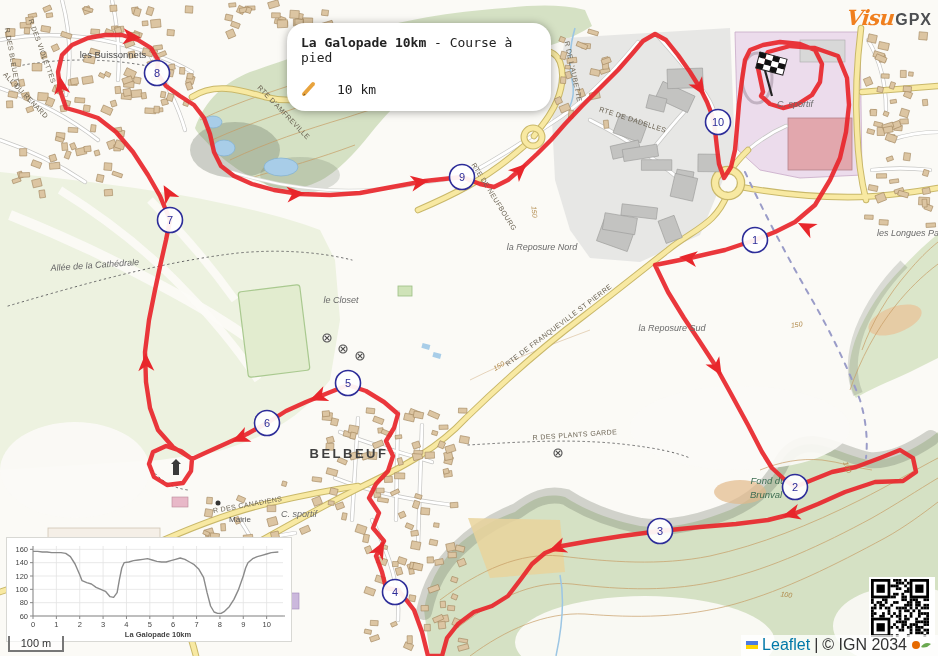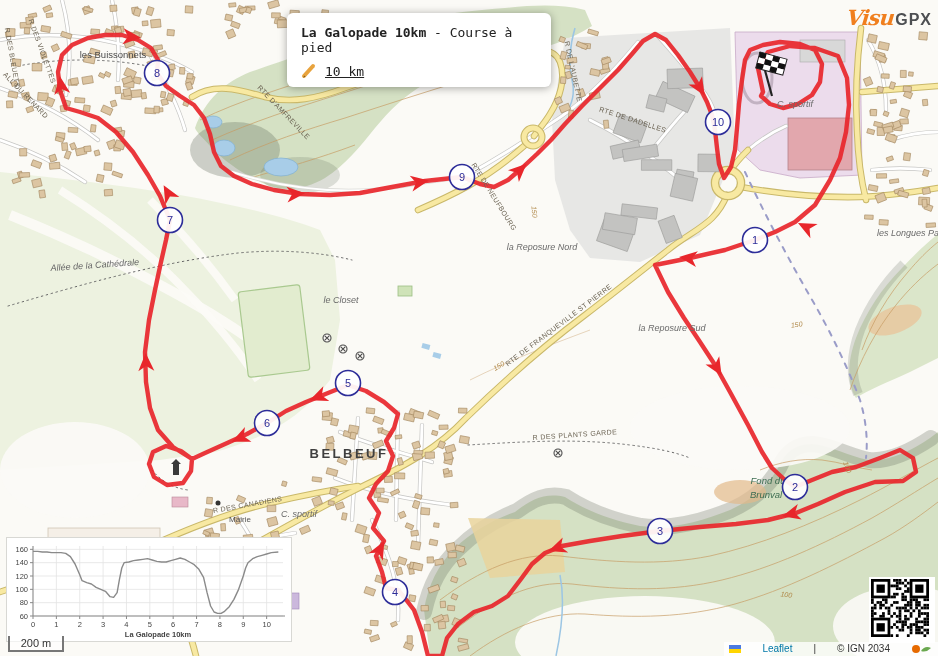--- a/index.html
+++ b/index.html
@@ -9,35 +9,35 @@
   svg text{user-select:none;}
   .place{font-size:9.5px;fill:#4a4a4a;}
   .place-i{font-size:9px;font-style:italic;fill:#6a6a6a;}
   .place-s{font-size:8px;fill:#555;}
   .town{font-size:13px;letter-spacing:2.5px;fill:#3f3f3f;font-weight:bold;}
   .nature{font-size:9.5px;font-style:italic;fill:#3e6e52;}
   .road{font-size:7px;fill:#6b6353;letter-spacing:.4px;}
   .contour{font-size:7px;font-style:italic;fill:#b08848;}
   .kmnum{font-size:11px;fill:#2d2d99;}
   
-  #info-box{position:absolute;left:287px;top:13px;width:236px;background:#fff;border-radius:6px;
-    box-shadow:0 1px 8px rgba(0,0,0,.35);padding:12px 14px 8px 14px;
+  #info-box{position:absolute;left:287px;top:23px;width:236px;background:#fff;border-radius:18px;
+    box-shadow:0 1px 8px rgba(0,0,0,.35);padding:12px 14px 14px 14px;
     font-family:"DejaVu Sans Mono","Liberation Mono",monospace;font-size:13px;color:#222;}
   #info-box .title b{font-weight:bold;}
-  #info-box .row{margin-top:8px;display:flex;align-items:center;gap:8px;text-decoration:underline;}
+  #info-box .row{margin-top:16px;display:flex;align-items:center;gap:20px;}
   
   #chart-panel{position:absolute;left:6px;top:537px;width:284px;height:103px;background:#fff;
     border:1px solid #d8d8d4;}
   
   #scale-bar{position:absolute;left:8px;top:636px;width:52px;height:14px;
     background:rgba(255,255,255,.65);border:2px solid #777;border-top:none;
     font-size:11px;color:#333;text-align:center;line-height:14px;}
   
   #attribution{position:absolute;right:0;bottom:0;background:rgba(255,255,255,.78);
-    padding:1px 5px 2px 5px;font-size:10px;color:#333;display:flex;align-items:center;gap:21px;margin-left:39px;}
+    padding:1px 5px 2px 5px;font-size:16px;color:#333;display:flex;align-items:center;gap:4px;margin-left:39px;}
   #attribution a{color:#0078A8;text-decoration:none;}
   
   #brand{position:absolute;right:6px;top:5px;display:flex;align-items:baseline;}
   #brand .visu{font-family:"DejaVu Serif","Liberation Serif",serif;font-style:italic;font-weight:bold;
     font-size:21px;color:#f07f1e;transform:skewX(-6deg);letter-spacing:-1px;}
   #brand .gpx{font-size:16px;font-weight:bold;color:#4d4f52;letter-spacing:1px;margin-left:1px;}
   
   #qr{position:absolute;left:869px;top:577px;width:62px;height:62px;background:#fff;padding:2px;}
 </style>
 </head>
@@ -769,21 +769,21 @@
         <text x="212.9158878504673" y="89" text-anchor="middle" fill="#444" font-size="7.5px">8</text>
         <line x1="236.28037383177573" y1="78" x2="236.28037383177573" y2="81" stroke="#888" stroke-width="1"></line>
         <text x="236.28037383177573" y="89" text-anchor="middle" fill="#444" font-size="7.5px">9</text>
         <line x1="259.64485981308417" y1="78" x2="259.64485981308417" y2="81" stroke="#888" stroke-width="1"></line>
         <text x="259.64485981308417" y="89" text-anchor="middle" fill="#444" font-size="7.5px">10</text>
         <polyline points="26,13.333333333333329 30.672897196261683,13.333333333333329 35.345794392523366,14 40.018691588785046,14 44.69158878504673,14.666666666666664 49.36448598130841,14.666666666666664 54.03738317757009,14.666666666666664 58.71028037383177,15.333333333333329 63.383177570093466,18.666666666666664 68.05607476635515,26 72.72897196261682,36.666666666666664 75.06542056074767,42.66666666666667 79.73831775700936,44.66666666666667 84.41121495327104,46 89.08411214953271,49.333333333333336 93.7570093457944,51.333333333333336 98.42990654205609,53.33333333333333 100.76635514018693,56 103.10280373831775,58.666666666666664 106.60747663551403,59.33333333333333 110.11214953271029,54.66666666666667 112.44859813084113,41.33333333333333 114.78504672897196,30 117.12149532710282,24.66666666666667 121.79439252336448,24 126.46728971962617,22.66666666666667 131.14018691588785,22 135.81308411214954,21.333333333333336 140.48598130841123,20.66666666666667 145.15887850467288,22 149.8317757009346,23.333333333333336 154.5046728971963,24 159.17757009345794,24 163.85046728971963,22.66666666666667 168.5233644859813,21.333333333333336 173.196261682243,19.999999999999993 177.8691588785047,21.333333333333336 182.54205607476638,24 187.21495327102807,26.66666666666667 191.88785046728972,31.333333333333336 196.5607476635514,39.33333333333333 200.06542056074767,54.66666666666667 203.57009345794393,68 207.07476635514018,74 210.57943925233647,75.33333333333333 214.08411214953276,75.33333333333333 217.58878504672896,73.33333333333333 222.26168224299067,68.66666666666667 226.93457943925233,61.333333333333336 231.60747663551405,51.333333333333336 236.28037383177573,38 238.61682242990653,30 240.9532710280374,24.66666666666667 245.62616822429908,20.66666666666667 250.29906542056074,18.666666666666664 254.97196261682245,17.33333333333333 259.64485981308417,16 264.31775700934577,14.666666666666664 271.32710280373834,14" fill="none" stroke="#8a8a8a" stroke-width="1.4" stroke-linejoin="round"></polyline>
         <text x="151" y="99" text-anchor="middle" fill="#444" font-size="7.5px" font-weight="bold">La Galopade 10km</text>
       </svg>
 </div>
 
-<div id="scale-bar"><span>200 m</span></div>
+<div id="scale-bar"><span>100 m</span></div>
 
 <div id="qr"><svg id="qr-svg" width="58" height="58">
         <rect x="22.095238095238095" y="0" width="2.761904761904762" height="2.761904761904762" fill="#000"></rect>
         <rect x="24.857142857142858" y="0" width="2.761904761904762" height="2.761904761904762" fill="#000"></rect>
         <rect x="27.61904761904762" y="0" width="2.761904761904762" height="2.761904761904762" fill="#000"></rect>
         <rect x="33.14285714285714" y="0" width="2.761904761904762" height="2.761904761904762" fill="#000"></rect>
         <rect x="24.857142857142858" y="2.761904761904762" width="2.761904761904762" height="2.761904761904762" fill="#000"></rect>
         <rect x="27.61904761904762" y="2.761904761904762" width="2.761904761904762" height="2.761904761904762" fill="#000"></rect>
         <rect x="30.38095238095238" y="2.761904761904762" width="2.761904761904762" height="2.761904761904762" fill="#000"></rect>
         <rect x="35.904761904761905" y="2.761904761904762" width="2.761904761904762" height="2.761904761904762" fill="#000"></rect>

